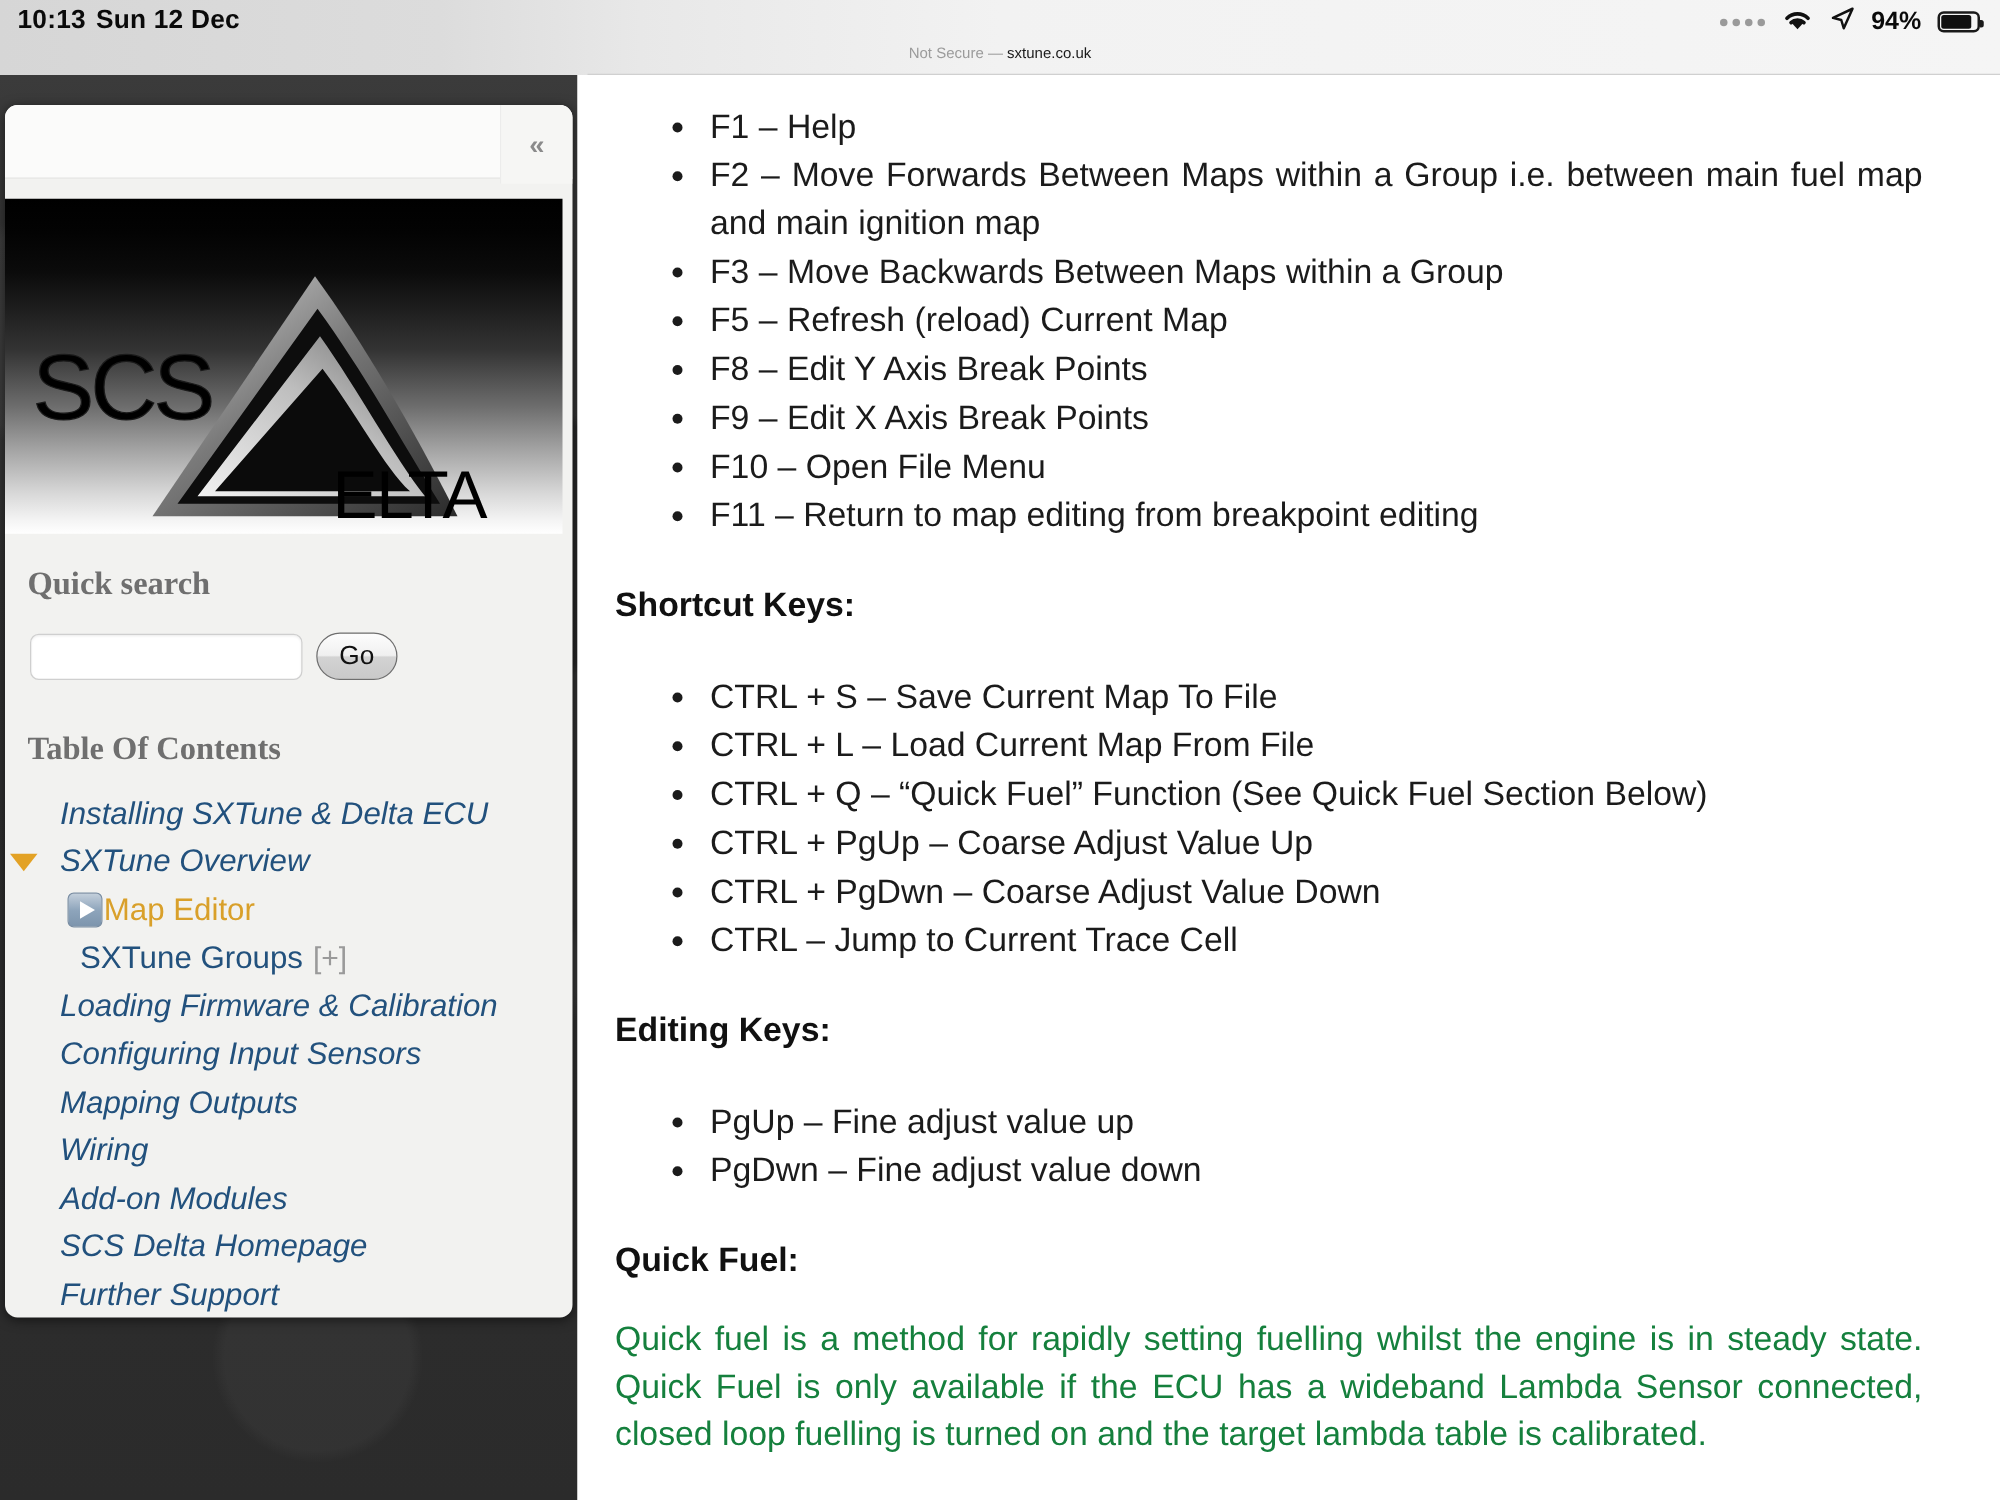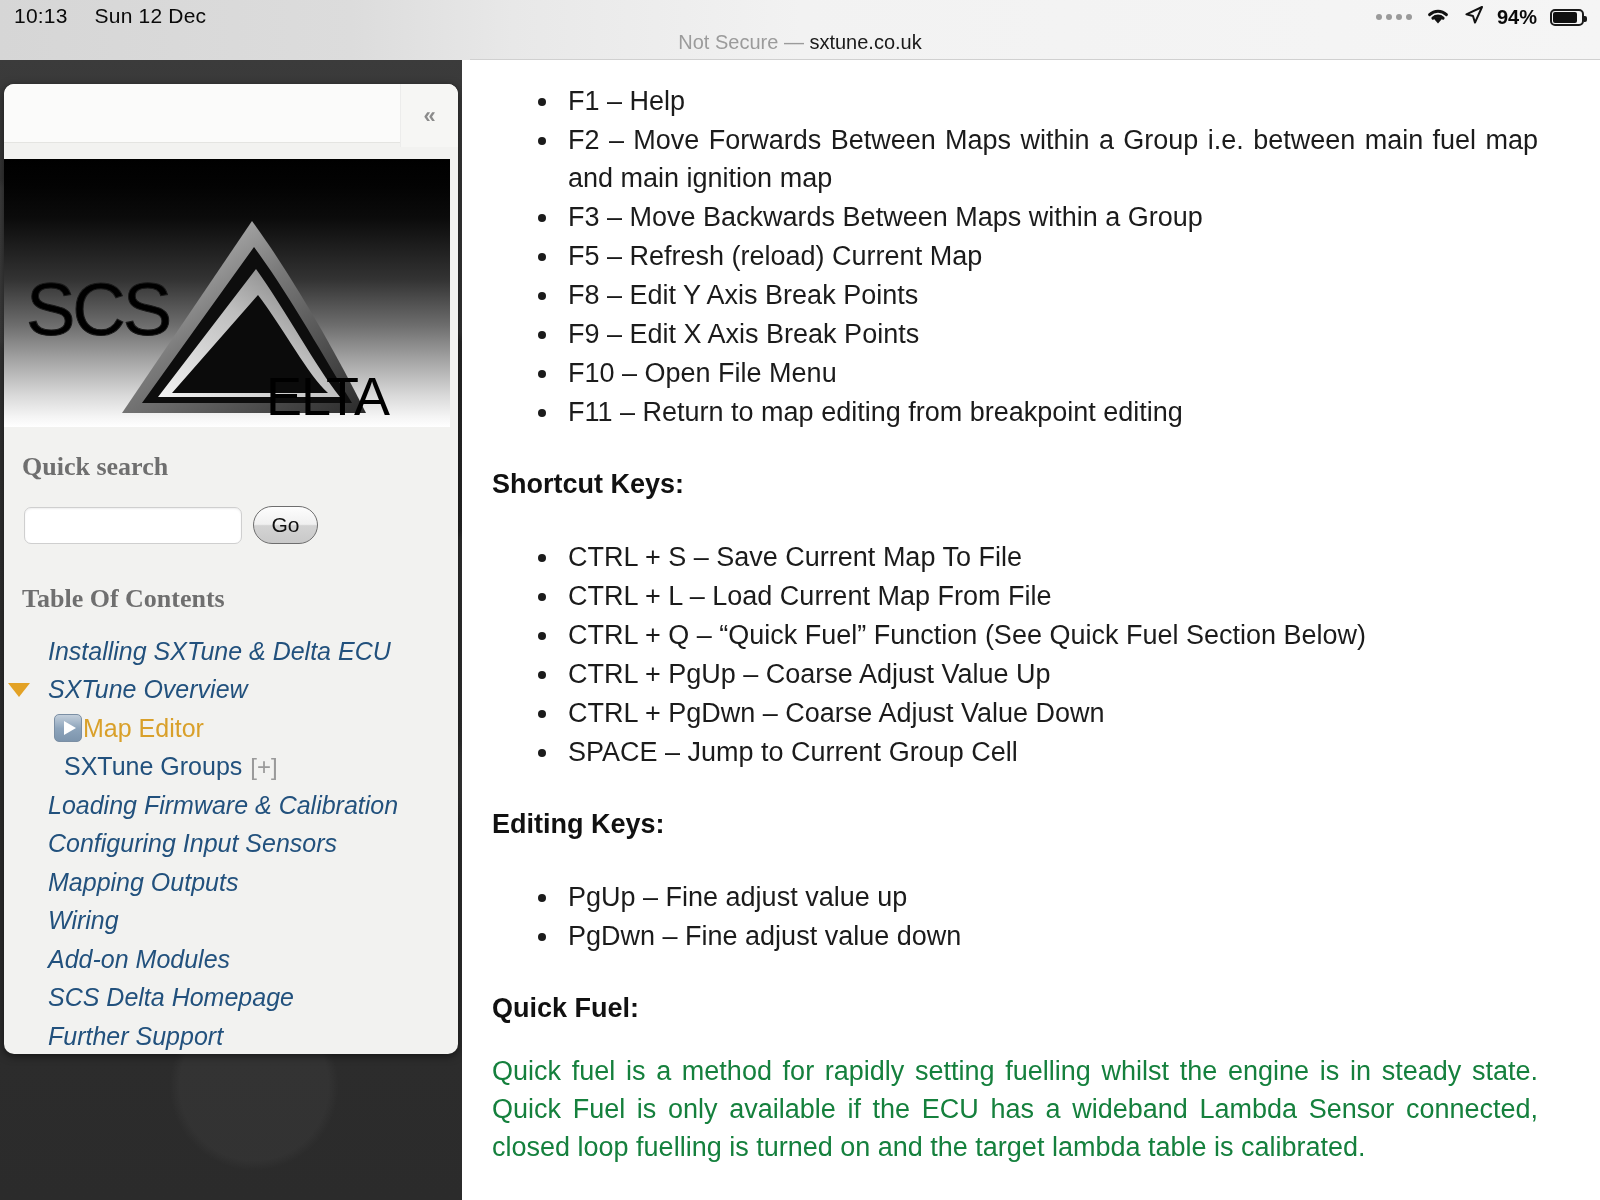--- a/index.html
+++ b/index.html
@@ -32,23 +32,23 @@
     position: absolute;
     top: 0; left: 0;
     width: 1600px;
     height: 34px;
   }
   .status-left {
     position: absolute;
     left: 14px; top: 4px;
     display: flex;
     align-items: flex-end;
-    gap: 27px;
+    gap: 8px;
     font-size: 21px;
-    font-weight: normal;
+    font-weight: bold;
     color: #0a0a0a;
     letter-spacing: 0.2px;
   }
   .status-right {
     position: absolute;
     right: 16px; top: 5px;
     display: flex;
     align-items: center;
     gap: 13px;
   }
@@ -83,21 +83,21 @@
     left: 1px; top: 1px; bottom: 1px;
     width: 81%;
     background: #101010;
     border-radius: 2px;
   }
   .urlbar {
     position: absolute;
     top: 30px; left: 0;
     width: 1600px;
     text-align: center;
-    font-size: 20px;
+    font-size: 12px;
     line-height: 24px;
     color: #1a1a1a;
   }
   .urlbar .notsecure { color: #9b9b9b; }
   .chrome-bottomline {
     position: absolute;
     top: 59px; left: 470px;
     width: 1130px;
     height: 1px;
     background: #d0d0d0;
@@ -497,21 +497,21 @@
 
       <div class="sec-head">Shortcut Keys:</div>
       <div class="gap-sm"></div>
 
       <ul>
         <li>CTRL + S – Save Current Map To File</li>
         <li>CTRL + L – Load Current Map From File</li>
         <li>CTRL + Q – “Quick Fuel” Function (See Quick Fuel Section Below)</li>
         <li>CTRL + PgUp – Coarse Adjust Value Up</li>
         <li>CTRL + PgDwn – Coarse Adjust Value Down</li>
-        <li>SPACE – Jump to Current Group Cell</li>
+        <li>CTRL – Jump to Current Trace Cell</li>
       </ul>
 
       <div class="sec-head">Editing Keys:</div>
       <div class="gap-sm"></div>
 
       <ul>
         <li>PgUp – Fine adjust value up</li>
         <li>PgDwn – Fine adjust value down</li>
       </ul>
 

